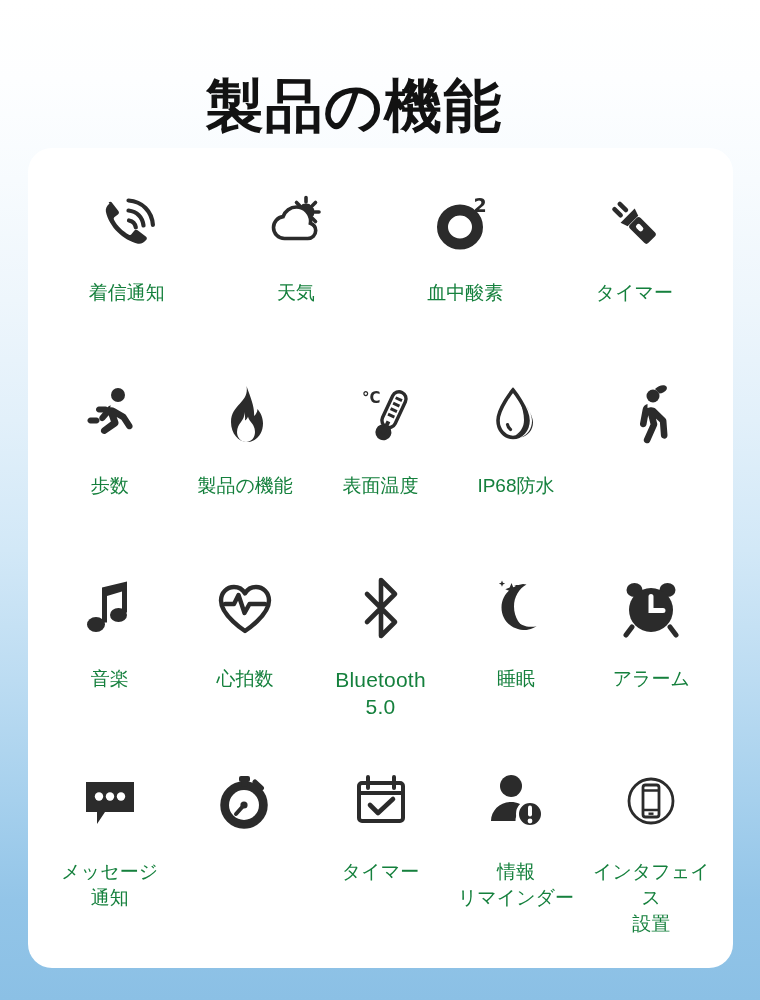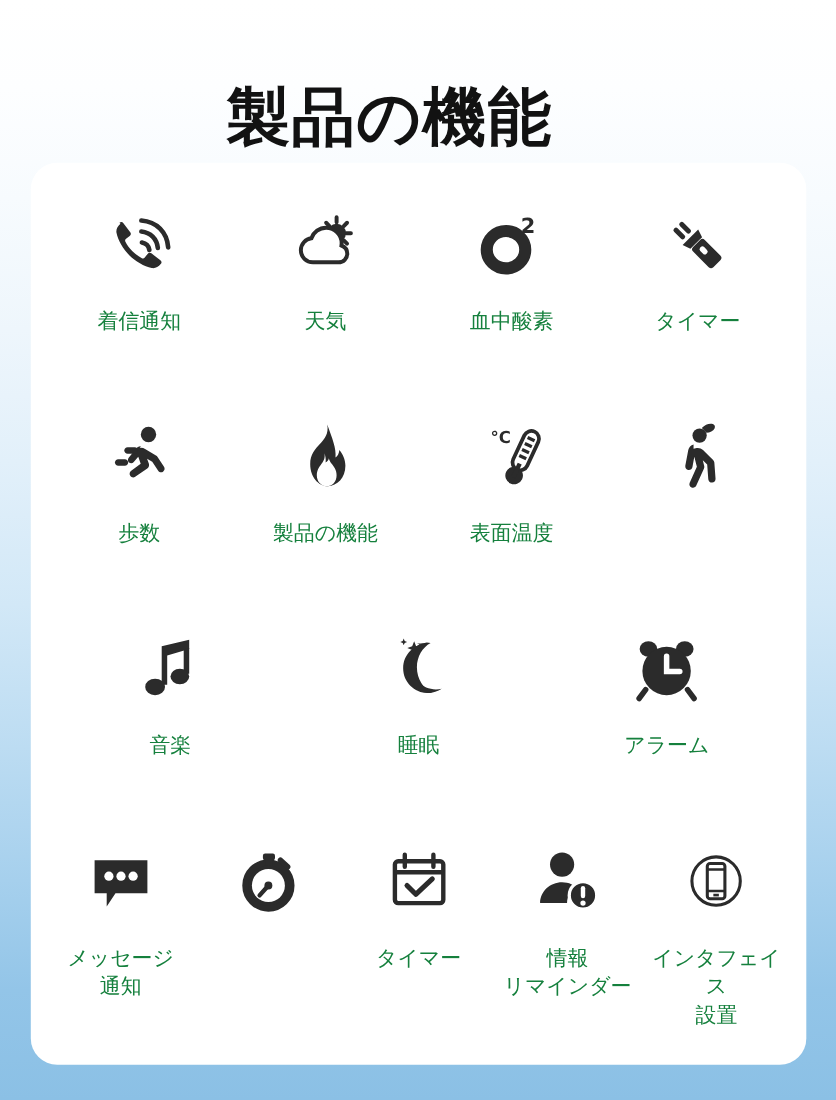--- a/index.html
+++ b/index.html
@@ -194,20 +194,31 @@
             <rect x="38.5" y="12" width="7" height="3" fill="#2b2b2b"></rect>
             <rect x="38.5" y="18" width="7" height="3" fill="#2b2b2b"></rect>
             <rect x="38.5" y="24" width="7" height="3" fill="#2b2b2b"></rect>
             <rect x="38.5" y="30" width="7" height="3" fill="#2b2b2b"></rect>
           </g>
         </svg>
       </div>
       <div class="cell-label">表面温度</div>
     </div>
 
+    <div class="feature-cell">
+      <div class="cell-icon">
+        <svg width="58" height="62" viewBox="0 0 58 62" fill="none">
+          <path d="M26 6C26 6 11 24.5 11 36.5 11 46 17.8 53.5 26 53.5S41 46 41 36.5C41 24.5 26 6 26 6z" stroke="#2b2b2b" stroke-width="3.6" fill="#ffffff"></path>
+          <path d="M38 20c4 6 8 13 8 18.5 0 7.5-5.2 13.5-12 15 6.8-2.8 11-9 11-16.5 0-6-3.4-12-7-17z" fill="#2b2b2b"></path>
+          <path d="M33 17.5c3 4.5 8 12.5 8 19 0 7.5-5.5 13.5-12.5 15 5-3.5 8.5-8.5 8.5-15.5 0-6.5-2-13-4-18.5z" fill="#2b2b2b"></path>
+          <path d="M20.5 40.5c.3 2 1.4 3.8 3 5" stroke="#2b2b2b" stroke-width="3.2" stroke-linecap="round"></path>
+        </svg>
+      </div>
+      <div class="cell-label">IP68防水</div>
+    </div>
 
     <div class="feature-cell">
       <div class="cell-icon">
         <svg width="52" height="64" viewBox="0 0 52 64" fill="#2b2b2b">
           <circle cx="28" cy="13" r="6.5"></circle>
           <path d="M30 6c3-3 7-4.5 10-3.5 1.8.6 2.4 2.4 1.6 4-1.2 2.4-4.2 3.8-7.4 4l-4.2-4.5z"></path>
           <path d="M22.5 21c-2.5.6-4.3 2.6-4.8 5.1L15 40.5c-.3 1.8.9 3.5 2.7 3.8 1.8.3 3.5-.9 3.8-2.7l1.7-9.3 2.3 9-6.5 14.5c-.8 1.7 0 3.6 1.7 4.3 1.7.7 3.6 0 4.3-1.7l7-15.6c.3-.7.4-1.5.2-2.2l-1.3-5.2 4 3.8 1 13.4c.1 1.8 1.7 3.2 3.5 3.1 1.8-.1 3.2-1.7 3.1-3.5l-1.1-14.7c-.1-.9-.5-1.7-1.1-2.3l-9.2-9c-1.5-1.5-3.6-2.2-5.7-1.9l-2.9.7z"></path>
         </svg>
       </div>
     </div>
@@ -220,21 +231,39 @@
         <svg width="56" height="62" viewBox="0 0 56 62" fill="#2b2b2b">
           <path d="M20 10.5L45 4.5v8.5L25 19v26.5h-5V10.5z"></path>
           <path d="M40 13.5v22h5v-23.5l-5 1.5z"></path>
           <ellipse cx="14" cy="47.5" rx="9" ry="7.5"></ellipse>
           <ellipse cx="36.5" cy="38" rx="8.5" ry="7"></ellipse>
         </svg>
       </div>
       <div class="cell-label">音楽</div>
     </div>
 
-
+    <div class="feature-cell">
+      <div class="cell-icon">
+        <svg width="64" height="58" viewBox="0 0 64 58" fill="none">
+          <path d="M32 52S8 36.5 8 21.5C8 13.5 14 8 21 8c4.6 0 8.7 2.5 11 6.4C34.3 10.5 38.4 8 43 8c7 0 13 5.5 13 13.5C56 36.5 32 52 32 52z" stroke="#2b2b2b" stroke-width="4.4" fill="#ffffff" stroke-linejoin="round"></path>
+          <path d="M12 25h9l4.5-9 6 18 5-9h15.5" stroke="#2b2b2b" stroke-width="4.4" stroke-linecap="round" stroke-linejoin="round" fill="none"></path>
+        </svg>
+      </div>
+      <div class="cell-label">心拍数</div>
+    </div>
+
+    <div class="feature-cell">
+      <div class="cell-icon">
+        <svg width="48" height="64" viewBox="0 0 48 64" fill="none" stroke="#2b2b2b" stroke-width="4.6" stroke-linejoin="round" stroke-linecap="round">
+          <path d="M24 4v56l14-14-28-28M24 60V4L38 18 10 46"></path>
+        </svg>
+      </div>
+      <div class="cell-label latin">Bluetooth
+5.0</div>
+    </div>
 
     <div class="feature-cell">
       <div class="cell-icon">
         <svg width="60" height="62" viewBox="0 0 60 62" fill="#2b2b2b">
           <path d="M42 10c-11.5 1.5-20 11.3-20 23 0 12.7 10.3 23 23 23 .6 0 1.2 0 1.8-.1C39.2 52.4 33 43.2 33 32.5 33 23 38 14.5 45.5 10.5c-1.2-.3-2.3-.5-3.5-.5z" transform="translate(-5,-3)"></path>
           <path d="M38 8c-12.5 0-22.5 10-22.5 22.5S25.5 53 38 53c4.7 0 9-1.4 12.6-3.8-1.7.4-3.5.6-5.3.6-12.5 0-22.6-10.1-22.6-22.6 0-7 3.2-13.2 8.2-17.3-.9-1.2-1.9-1.9-2.9-1.9z" fill="#2b2b2b"></path>
           <path d="M25.5 6l1.8 4.4 4.4 1.8-4.4 1.8-1.8 4.4-1.8-4.4-4.4-1.8 4.4-1.8L25.5 6z"></path>
           <path d="M16 3.5l.9 2.2 2.2.9-2.2.9-.9 2.2-.9-2.2-2.2-.9 2.2-.9.9-2.2z"></path>
         </svg>
       </div>

